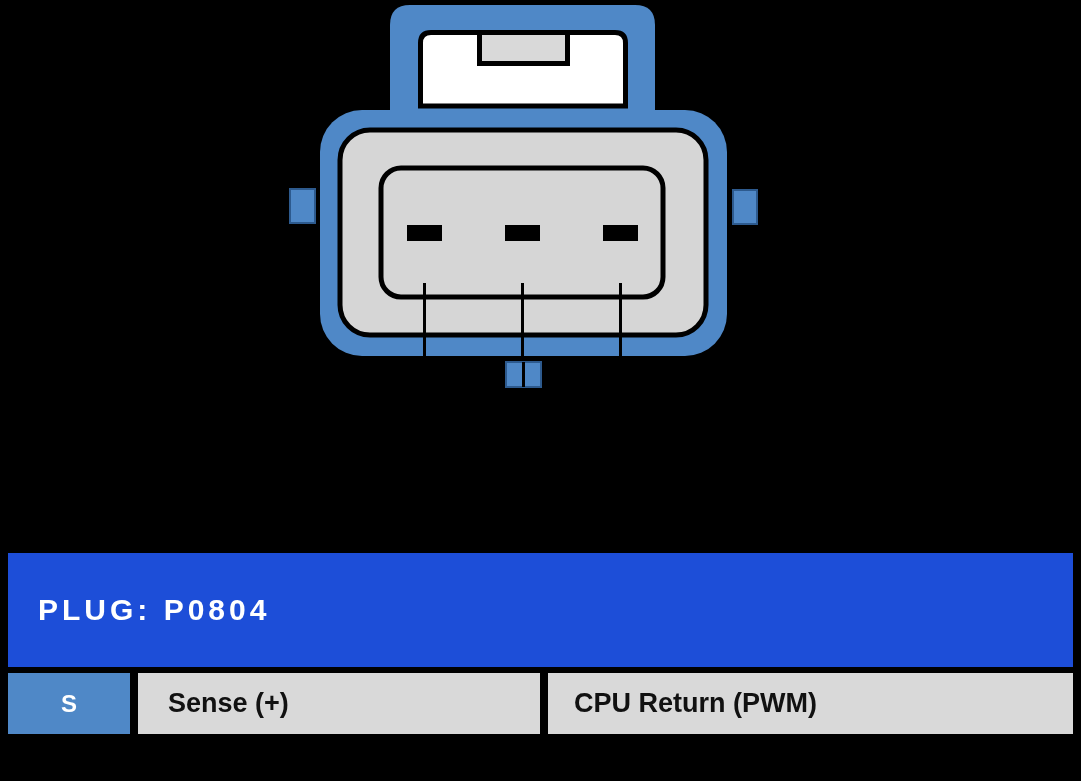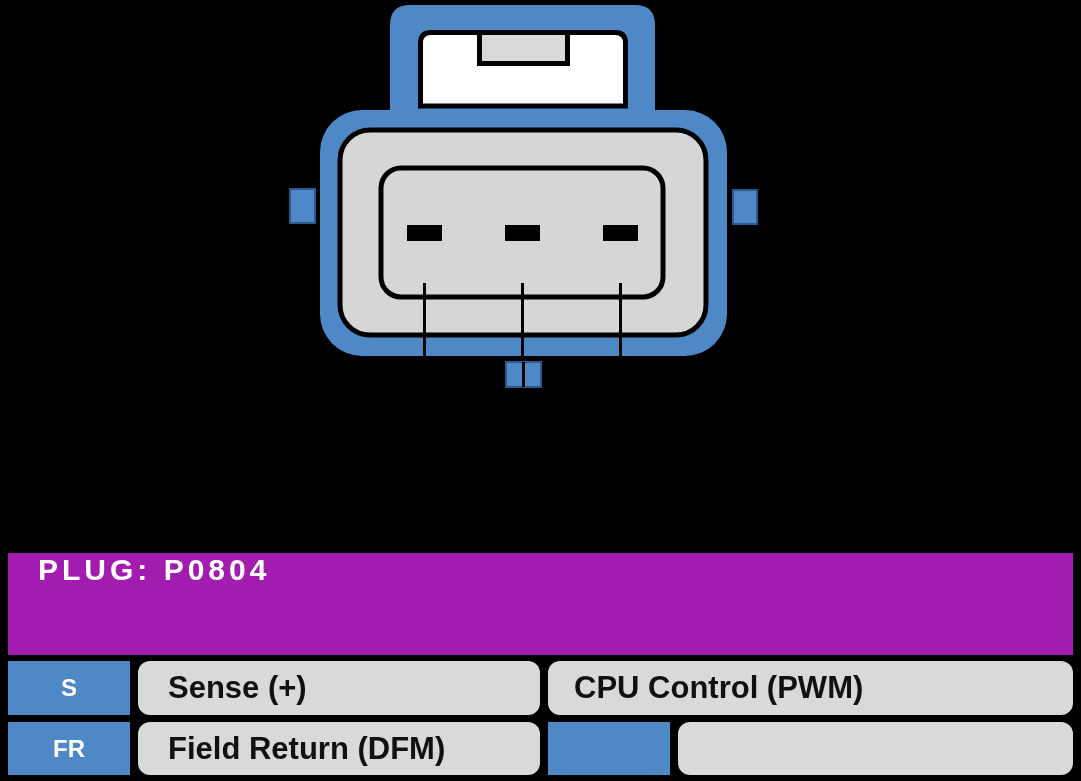--- a/index.html
+++ b/index.html
@@ -17,43 +17,43 @@
   .pinout-table {
     position: absolute; left: 0; top: 545px;
     width: 1081px; height: 236px;
     box-sizing: border-box;
     background: #000;
     padding: 8px 8px 6px 8px;
     display: flex; flex-direction: column;
   }
   .tbl-header {
     height: 114px; margin-bottom: 6px;
-    background: #a21caf;
-    display: flex; 
+    background: #1d4ed8;
+    display: flex; align-items: center;
     padding-left: 30px; box-sizing: border-box;
   }
   .tbl-title {
     color: #fff; font-size: 30px; font-weight: 700;
     letter-spacing: 4px;
   }
   .tbl-row { display: flex; }
   .tbl-row.r1 { height: 61px; margin-bottom: 7px; }
   .tbl-row.r2 { height: 59px; }
   .cell { box-sizing: border-box; display: flex; align-items: center; }
   .cell.pin {
     width: 122px; margin-right: 8px;
     background: #4f88c7; color: #fff;
     justify-content: center;
     font-size: 24px; font-weight: 700;
   }
   .cell.desc {
     width: 402px; margin-right: 8px;
     background: #d9d9d9; color: #111;
     padding-left: 30px;
-    font-size: 31px; font-weight: 600; border-radius: 12px;
+    font-size: 27px; font-weight: 600;
   }
   .cell.desc.last { width: auto; flex: 1; margin-right: 0; padding-left: 26px; }
 </style>
 </head>
 <body>
 
 <div class="stage">
 
   <div class="diagram-area">
     <svg width="1081" height="545" viewBox="0 0 1081 545">
@@ -84,24 +84,18 @@
   </div>
 
   <div class="pinout-table">
     <div class="tbl-header">
       <span class="tbl-title">PLUG: P0804</span>
     </div>
 
     <div class="tbl-row r1">
       <div class="cell pin">S</div>
       <div class="cell desc">Sense (+)</div>
-      <div class="cell desc last">CPU Control (PWM)</div>
+      <div class="cell desc last">CPU Return (PWM)</div>
     </div>
 
-    <div class="tbl-row r2">
-      <div class="cell pin">FR</div>
-      <div class="cell desc">Field Return (DFM)</div>
-      <div class="cell pin"></div>
-      <div class="cell desc last"></div>
-    </div>
   </div>
 
 </div>
 
 </body></html>

